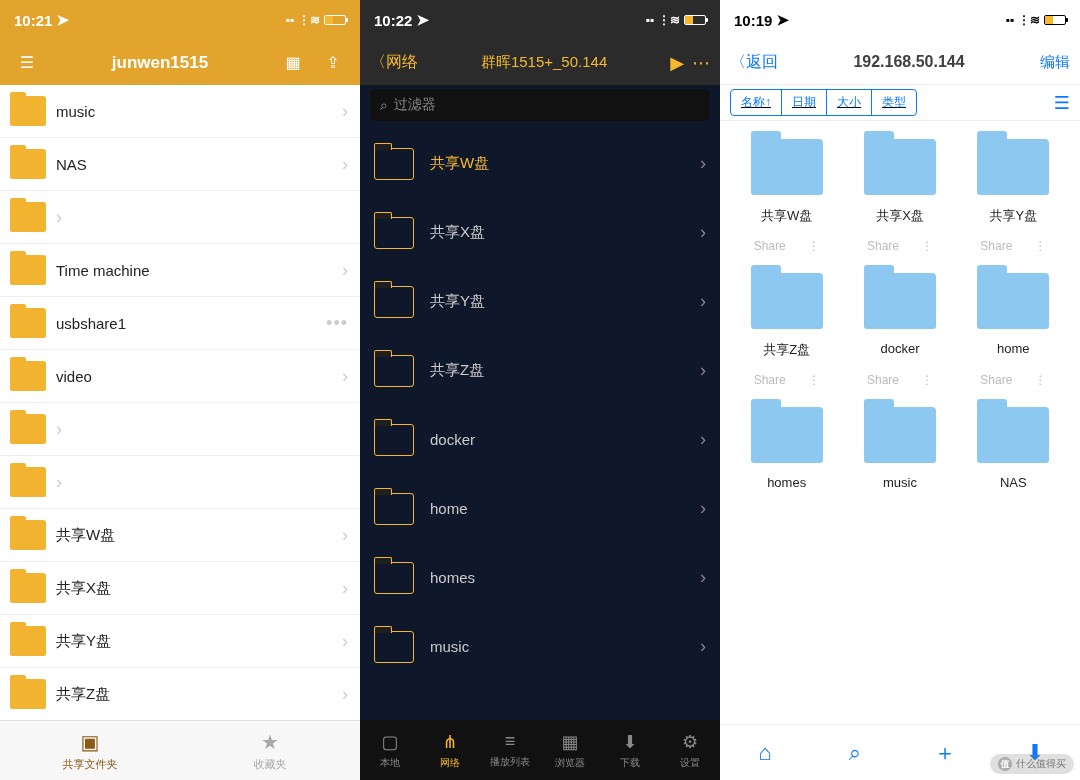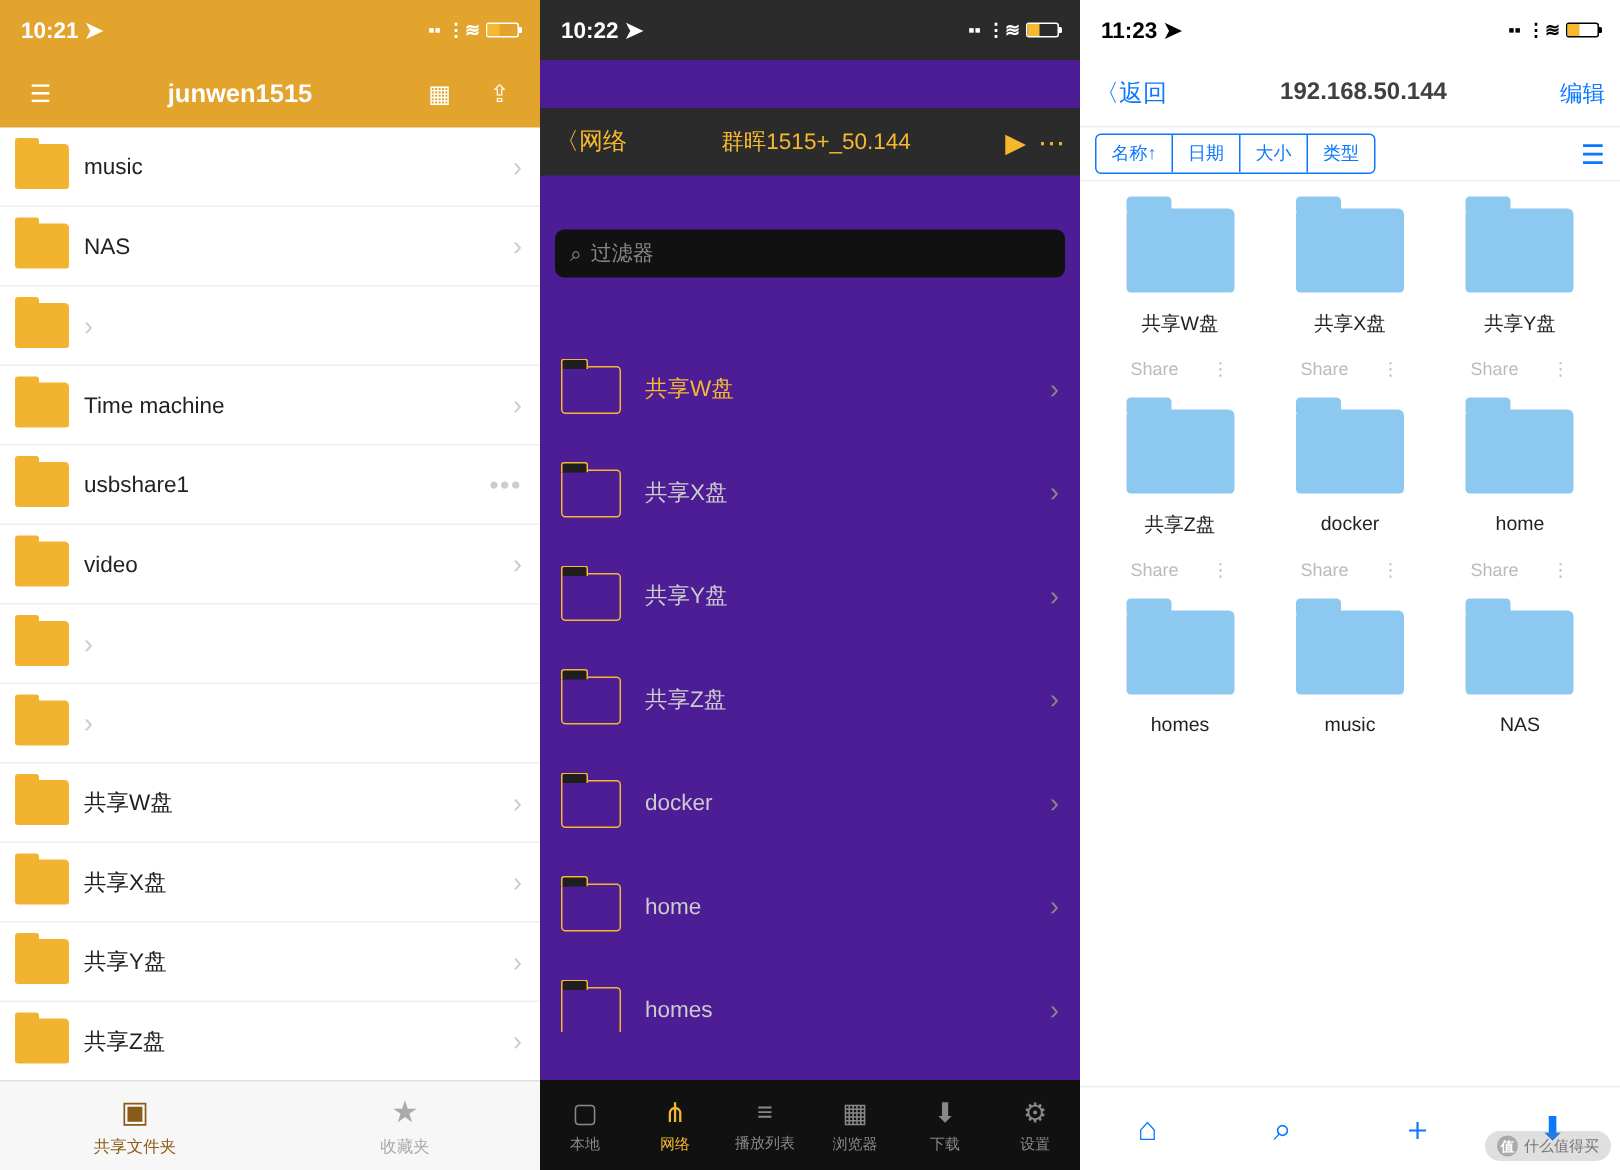--- a/index.html
+++ b/index.html
@@ -18,21 +18,21 @@
   .pa .row .ficon { width: 36px; height: 30px; background: #f2b331; border-radius: 3px 3px 2px 2px; position: relative; margin: 0 10px 0 4px; }
   .pa .row .ficon::before { content: ""; position: absolute; top: -4px; left: 0; width: 16px; height: 6px; background: #f2b331; border-radius: 2px 2px 0 0; }
   .pa .row .label { flex: 1; font-size: 15px; color: #222; font-weight: 500; }
   .pa .tabs { height: 60px; background: #f7f7f7; border-top: 1px solid #e0e0e0; display: flex; }
   .pa .tab { flex: 1; display: flex; flex-direction: column; align-items: center; justify-content: center; gap: 3px; font-size: 11px; }
   .pa .tab.active { color: #8b5a16; }
   .pa .tab.inactive { color: #aaa; }
   .chev { color: #ccc; font-size: 18px; }
   .dots { color: #ccc; font-size: 18px; letter-spacing: 1px; }
   
-  .pb { background: #4c1d95; color: #ddd; gap: 32px; }
+  .pb { background: #0f172a; color: #ddd; }
   .pb .status { height: 40px; background: #2b2b2b; color: #fff; display: flex; align-items: center; padding: 0 14px; font-size: 15px; font-weight: 600; }
   .pb .status .icons { margin-left: auto; display: flex; gap: 4px; align-items: center; font-size: 12px; }
   .pb .nav { height: 45px; background: #2b2b2b; display: flex; align-items: center; padding: 0 10px; gap: 8px; }
   .pb .nav .back { color: #f5b82e; font-size: 16px; display: flex; align-items: center; }
   .pb .nav .title { flex: 1; text-align: center; font-size: 15px; color: #f5b82e; font-weight: 500; overflow: hidden; white-space: nowrap; }
   .pb .nav .navicon { color: #f5b82e; font-size: 18px; }
   .pb .search { margin: 4px 10px 8px; background: #111; border-radius: 6px; height: 32px; display: flex; align-items: center; padding: 0 10px; color: #888; font-size: 14px; gap: 6px; }
   .pb .list { flex: 1; overflow: hidden; }
   .pb .row { height: 69px; display: flex; align-items: center; padding: 0 14px; }
   .pb .row .ficon { width: 40px; height: 32px; border: 1.5px solid #f5b82e; border-radius: 3px; position: relative; margin-right: 16px; }
@@ -45,21 +45,21 @@
   .pb .tab.active { color: #f5b82e; }
   
   .pc { background: #fff; }
   .pc .status { height: 40px; color: #000; display: flex; align-items: center; padding: 0 14px; font-size: 15px; font-weight: 600; }
   .pc .status .icons { margin-left: auto; display: flex; gap: 4px; align-items: center; font-size: 12px; }
   .pc .nav { height: 45px; display: flex; align-items: center; padding: 0 10px; border-bottom: 1px solid #eee; }
   .pc .nav .back { color: #0a78ff; font-size: 16px; display: flex; align-items: center; }
   .pc .nav .title { flex: 1; text-align: center; font-size: 16px; font-weight: 600; color: #404040; }
   .pc .nav .edit { color: #0a78ff; font-size: 15px; font-family: Liberation Serif, serif; }
   .pc .sort { height: 36px; display: flex; align-items: center; padding: 0 10px; gap: 0; border-bottom: 1px solid #eee; }
-  .pc .seg { display: flex; border: 1px solid #0a78ff; border-radius: 4px; overflow: hidden; }
+  .pc .seg { display: flex; border: 1px solid #0a78ff; border-radius: 4px; overflow: hidden; text-decoration: underline; }
   .pc .seg span { padding: 4px 10px; font-size: 12px; color: #0a78ff; border-right: 1px solid #0a78ff; }
   .pc .seg span:last-child { border-right: none; }
   .pc .sort .menuicon { margin-left: auto; color: #0a78ff; font-size: 18px; }
   .pc .grid { flex: 1; padding: 18px 10px 0; }
   .pc .gridrow { display: flex; justify-content: space-around; margin-bottom: 14px; }
   .pc .cell { width: 105px; display: flex; flex-direction: column; align-items: center; }
   .pc .cell .ficon { width: 72px; height: 56px; background: #8dc8f0; border-radius: 4px 4px 3px 3px; position: relative; margin-bottom: 12px; }
   .pc .cell .ficon::before { content: ""; position: absolute; top: -8px; left: 0; width: 30px; height: 10px; background: #8dc8f0; border-radius: 3px 3px 0 0; }
   .pc .cell .label { font-size: 13px; color: #222; text-align: center; }
   .pc .sharerow { display: flex; justify-content: space-around; margin: 6px 0 20px; }
@@ -254,21 +254,21 @@
       </div>
       <div class="tab">
         <span style="font-size:18px">⚙</span>
     <span>设置</span>
       </div>
     </div>
 </div>
 
 <div class="pane pc">
   <div class="status">
-    <span class="t">11:23</span>
+    <span class="t">10:19</span>
     <span style="margin-left:4px">➤</span>
     <div class="icons">
       <span>▪▪</span>
       <span>⋮≋</span>
       <span class="batt">
           <i></i>
         </span>
     </div>
   </div>
   <div class="nav">

